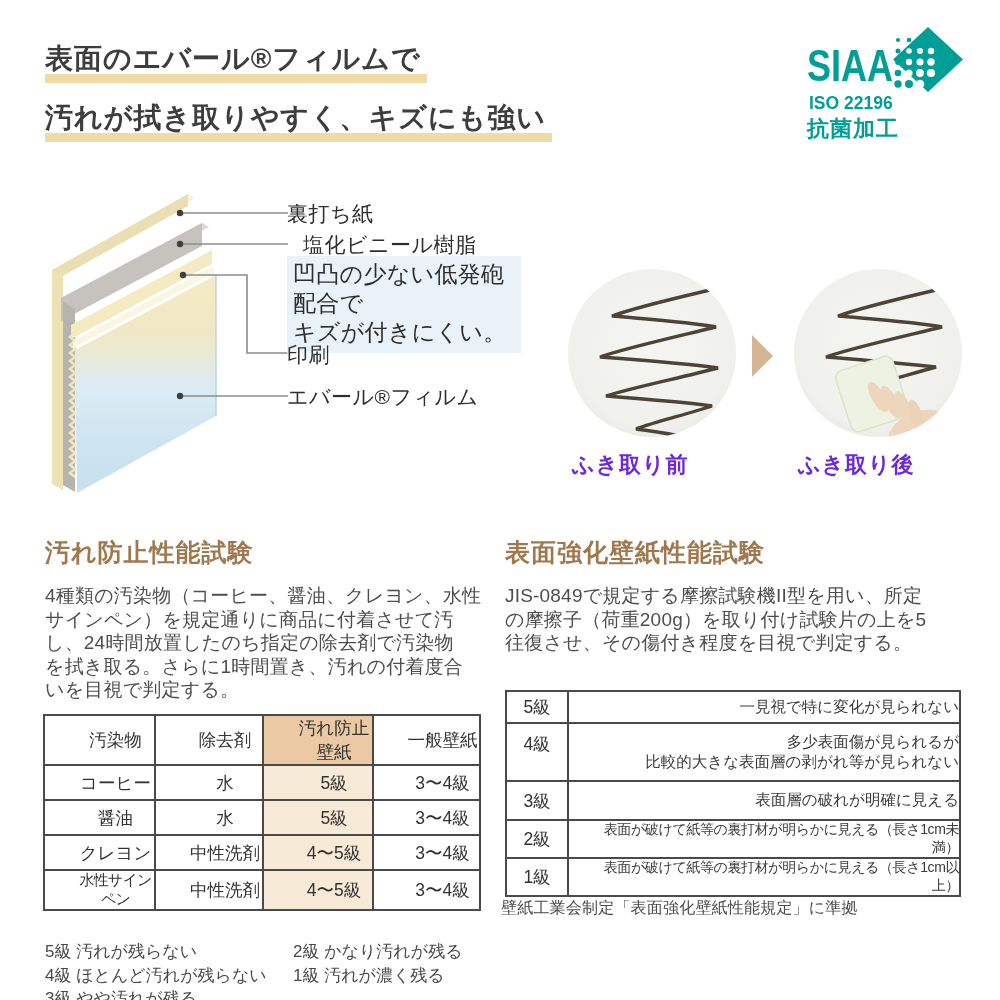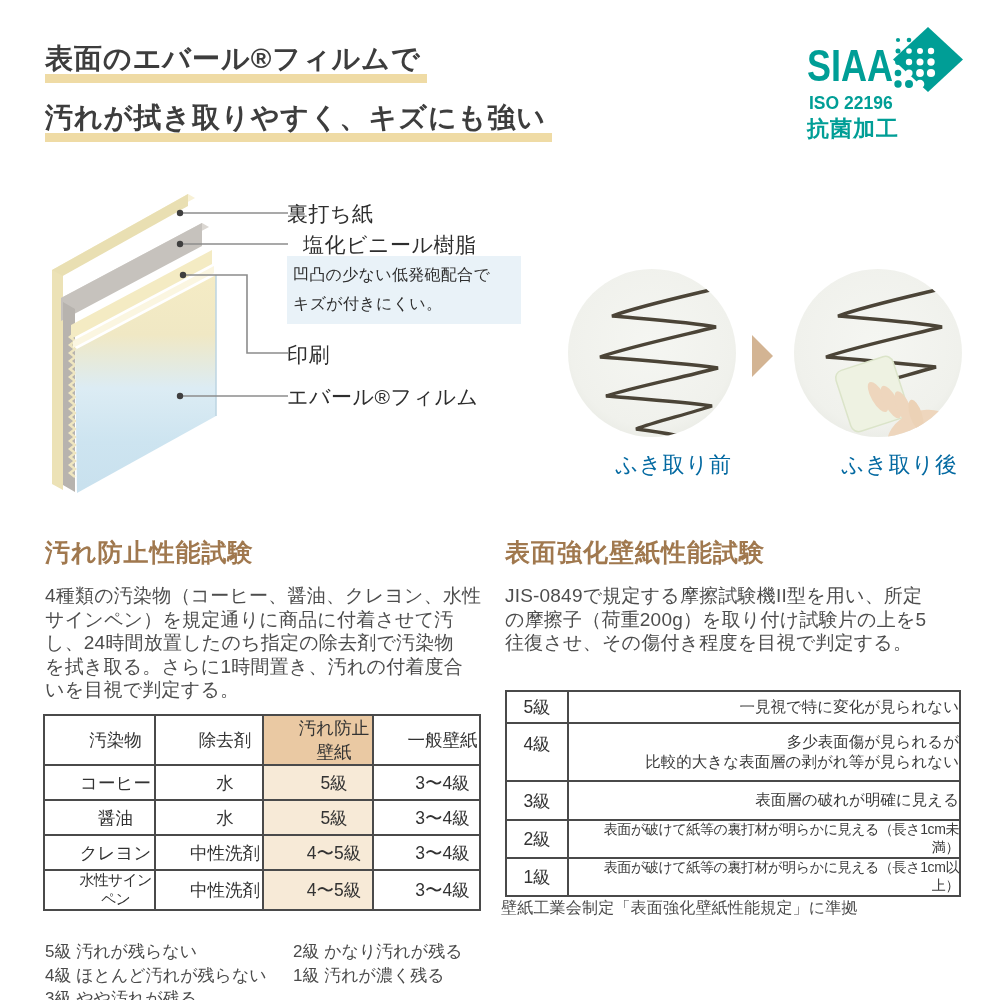--- a/index.html
+++ b/index.html
@@ -9,24 +9,24 @@
   .abs { position:absolute; }
 
   
   .headline { left:45px; top:40px; font-size:28px; font-weight:bold; color:#3d3d3d; letter-spacing:1px; }
   .hl-line { display:inline-block; background:linear-gradient(#efdba5,#efdba5) no-repeat left bottom/100% 9px; padding:0 6px 5px 0; }
   .hl-row2 { margin-top:16px; }
 
   
   .dlabel { font-size:21px; color:#2e2e2e; letter-spacing:0.5px; white-space:nowrap; }
   .bluebox { left:287px; top:256px; width:234px; background:#e9f2f8; padding:4px 6px 6px 6px;
-             font-size:16px; color:#2e2e2e; line-height:29px; letter-spacing:0.3px; }
-
-  
-  .wipelabel { font-size:22px; font-weight:normal; color:#0369a1; width:160px; text-align:right; letter-spacing:1px; }
+             font-size:23px; color:#2e2e2e; line-height:29px; letter-spacing:0.3px; }
+
+  
+  .wipelabel { font-size:22px; font-weight:bold; color:#6d28d9; width:160px; text-align:left; letter-spacing:1px; }
 
   
   .sec-title { font-size:25px; font-weight:bold; color:#a0784e; letter-spacing:1px; }
   .body-text { font-size:19px; color:#4d4d4d; line-height:23.6px; letter-spacing:0.2px; white-space:nowrap; }
 
   table { border-collapse:collapse; table-layout:fixed; }
   td { border:2px solid #4a4a4a; text-align:center; vertical-align:middle; color:#333; }
 
   .stain-table { left:43px; top:714px; width:436px; }
   .stain-table td { height:35px; font-size:17.5px;padding-left:32px; }

